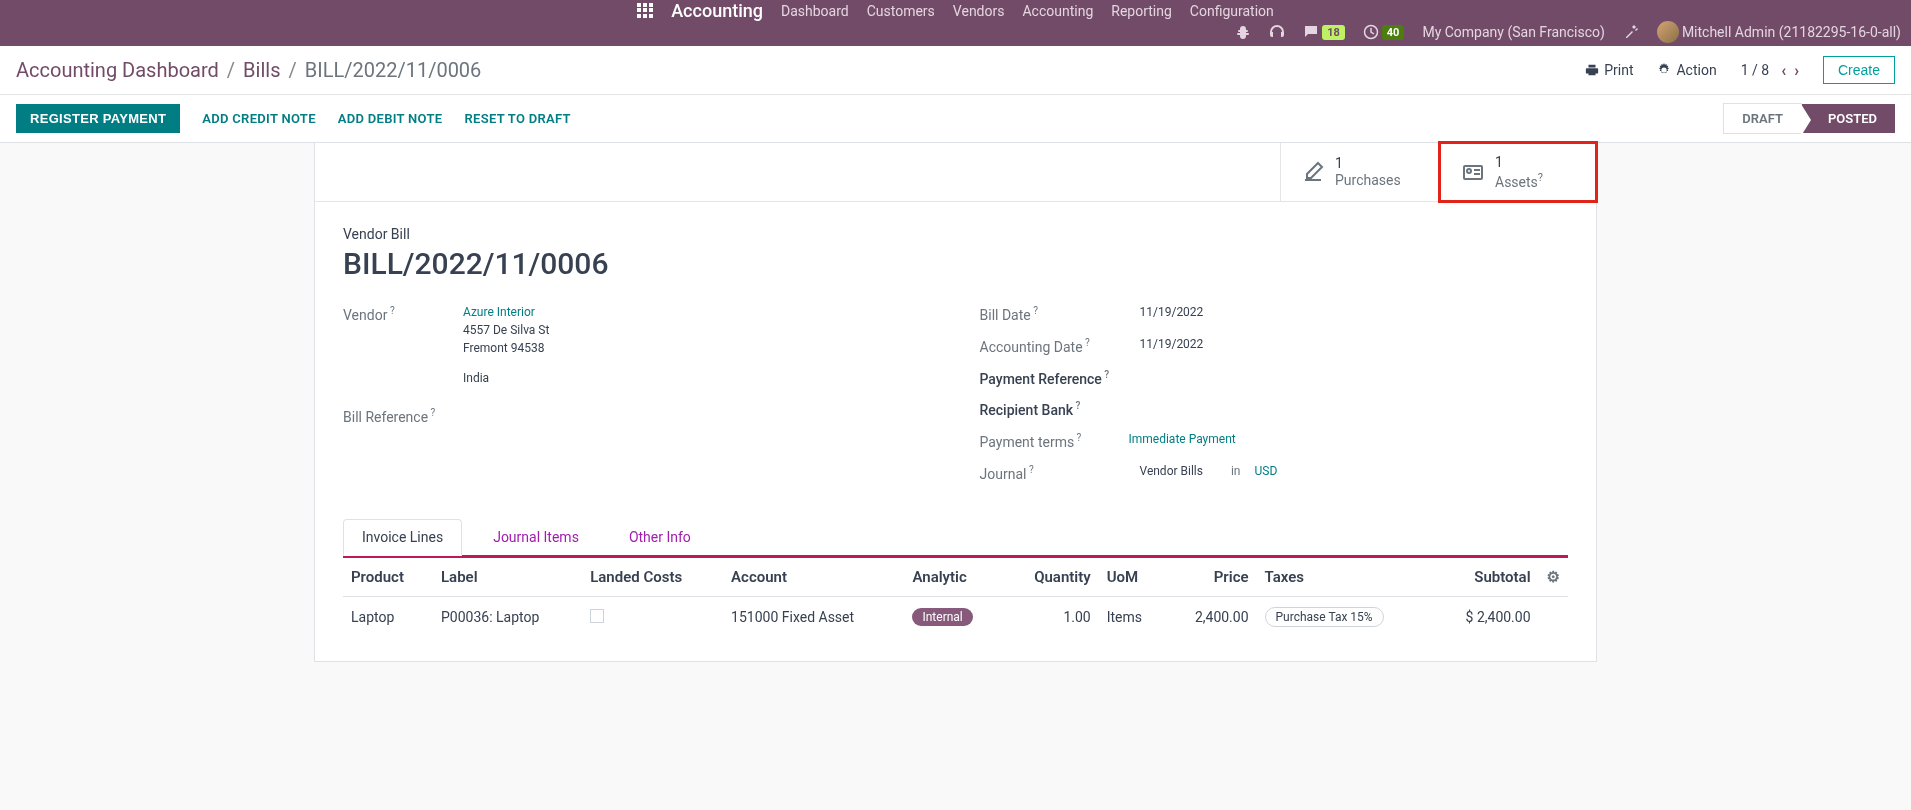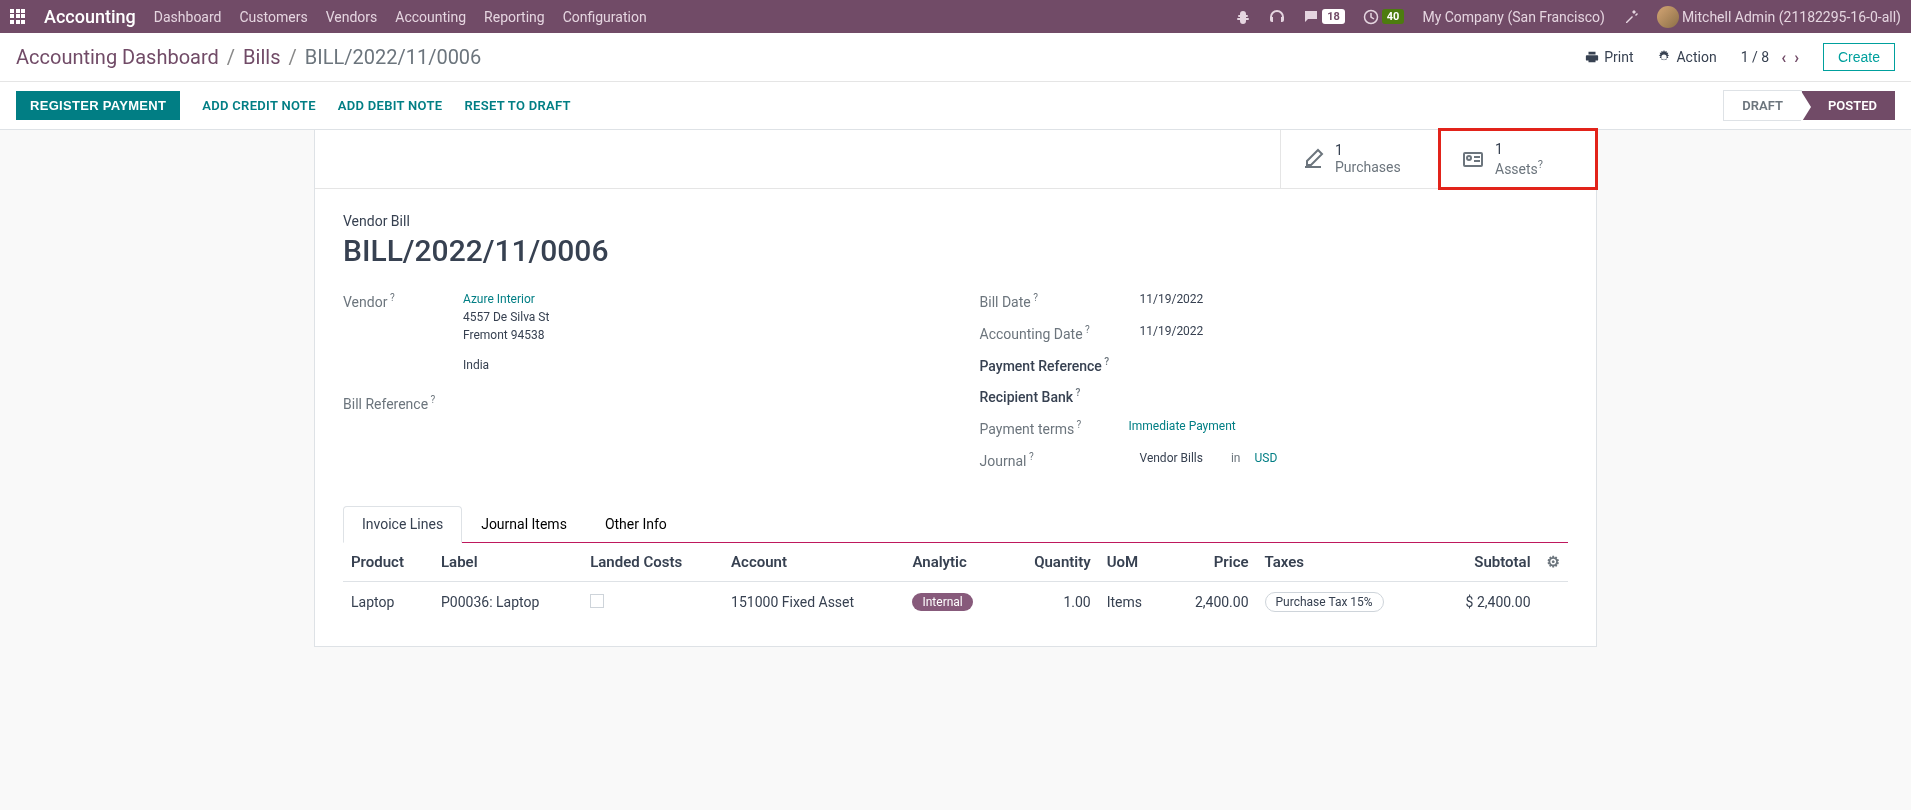--- a/index.html
+++ b/index.html
@@ -1,27 +1,27 @@
 <!DOCTYPE html>
 <html><head>
 <meta charset="utf-8">
 <style>
   * { box-sizing: border-box; margin: 0; padding: 0; }
   body { font-family: -apple-system, BlinkMacSystemFont, "Segoe UI", Roboto, "Helvetica Neue", Arial, sans-serif; font-size: 14px; color: #374151; background: #f9f9f9; }
   
   
-  .navbar { background: #714b67; height: 33px; display: flex; align-items: center; padding: 0 10px; color: #fff; }
+  .navbar { background: #714b67; height: 46px; display: flex; align-items: center; padding: 0 10px; color: #fff; flex-direction: column; }
   .navbar-left { display: flex; align-items: center; gap: 18px; }
   .apps-icon { width: 16px; height: 16px; display: grid; grid-template-columns: repeat(3,1fr); gap: 1px; cursor: pointer; }
   .apps-icon span { background: #fff; width: 4px; height: 4px; }
   .nav-brand { font-size: 18px; font-weight: 500; color: #fff; }
   .nav-item { color: #e5d5e0; font-size: 14px; cursor: pointer; }
   .navbar-right { margin-left: auto; display: flex; align-items: center; gap: 18px; }
   .nav-icon { color: #e5d5e0; cursor: pointer; display: flex; align-items: center; gap: 3px; }
-  .badge-count { background: #ffffff; color: #714b67; font-size: 11px; font-weight: bold; padding: 1px 5px; border-radius: 3px; }
+  .badge-count { background: #bef264; color: #714b67; font-size: 11px; font-weight: bold; padding: 1px 5px; border-radius: 3px; }
   .badge-count.teal { background: #4d7c0f; color: #fff; }
   .avatar { width: 22px; height: 22px; border-radius: 50%; background: linear-gradient(135deg, #d4a574, #8b6f47); display: inline-block; }
   
   
   .control-panel { background: #fff; padding: 10px 16px; display: flex; align-items: center; border-bottom: 1px solid #e5e5e5; }
   .breadcrumb { display: flex; align-items: center; gap: 8px; font-size: 20px; }
   .breadcrumb a { color: #714b67; text-decoration: none; cursor: pointer; }
   .breadcrumb .sep { color: #888; }
   .breadcrumb .current { color: #6c757d; }
   .cp-right { margin-left: auto; display: flex; align-items: center; gap: 24px; }
@@ -65,22 +65,22 @@
   .field-label { width: 120px; color: #6c757d; font-size: 14px; flex-shrink: 0; position: relative; }
   .field-label.required { color: #374151; font-weight: 500; }
   .field-label .help { font-size: 10px; vertical-align: super; color: #6c757d; }
   .field-value { color: #374151; font-size: 12px; }
   .field-value .link { color: #017e84; cursor: pointer; }
   .addr-line { margin-bottom: 4px; }
   .journal-row { display: flex; align-items: center; gap: 14px; }
   .journal-in { color: #6c757d; }
   
   
-  .tabs { display: flex; border-bottom: 1px solid #be185d; margin-top: 24px; }
-  .tab { padding: 9px 18px; color: #000000; cursor: pointer; border: 1px solid transparent; font-size: 14px; }
+  .tabs { display: flex; border-bottom: 3px solid #be185d; margin-top: 24px; gap: 12px; }
+  .tab { padding: 9px 18px; color: #a21caf; cursor: pointer; border: 1px solid transparent; font-size: 14px; }
   .tab.active { border: 1px solid #dee2e6; border-bottom: 1px solid #fff; margin-bottom: -1px; color: #374151; background: #fff; border-radius: 4px 4px 0 0; }
   
   
   .invoice-table { width: 100%; border-collapse: collapse; margin-top: 0; }
   .invoice-table th { text-align: left; padding: 10px 8px; font-weight: 600; color: #374151; font-size: 15px; border-bottom: 1px solid #dee2e6; }
   .invoice-table th.right { text-align: right; }
   .invoice-table td { padding: 10px 8px; font-size: 14px; color: #374151; }
   .invoice-table td.right { text-align: right; }
   .checkbox-empty { width: 14px; height: 14px; border: 1px solid #ced4da; display: inline-block; }
   .tag-internal { background: #875a7b; color: #fff; padding: 2px 10px; border-radius: 12px; font-size: 12px; display: inline-block; }

